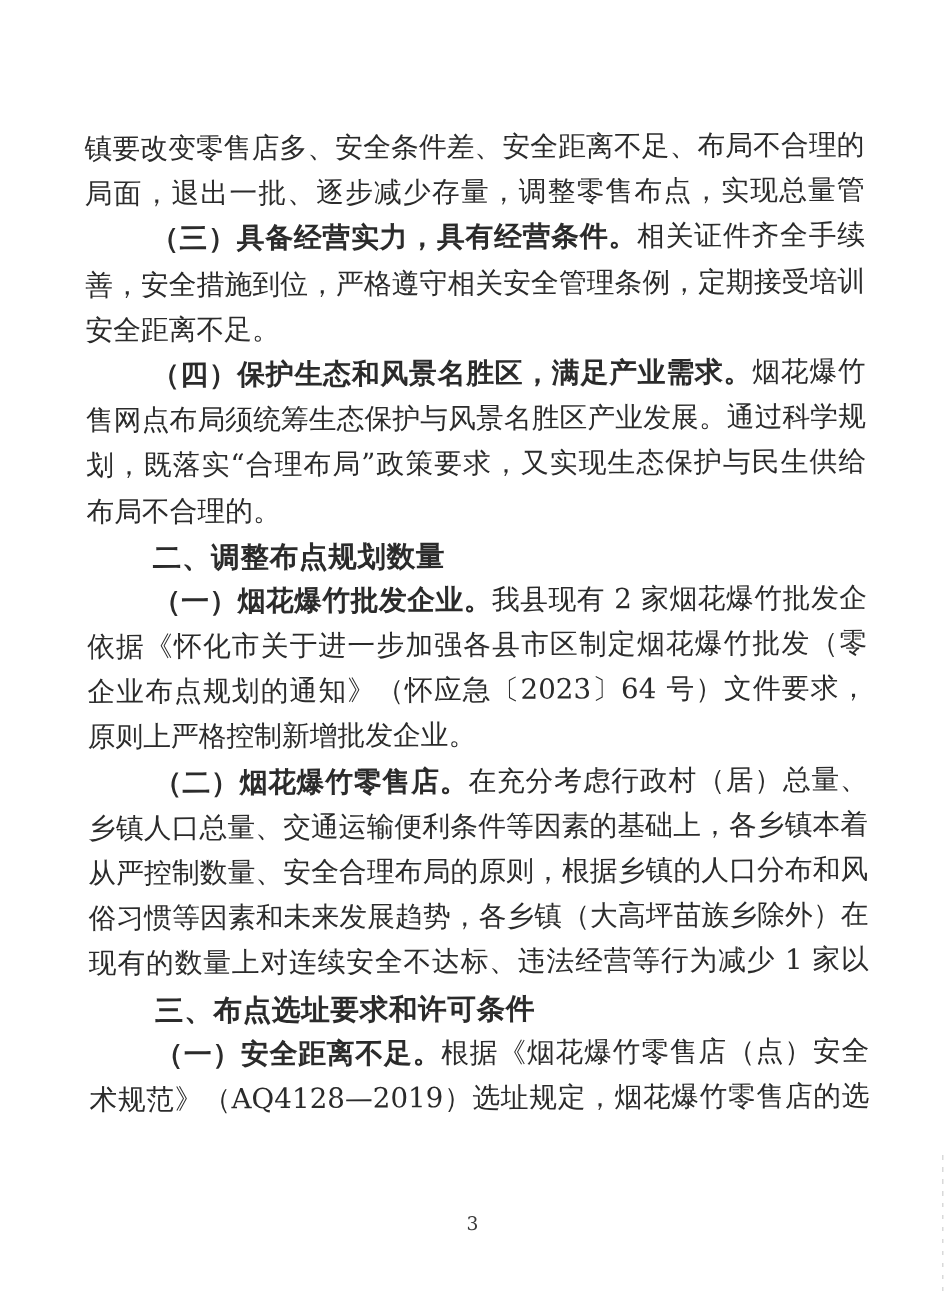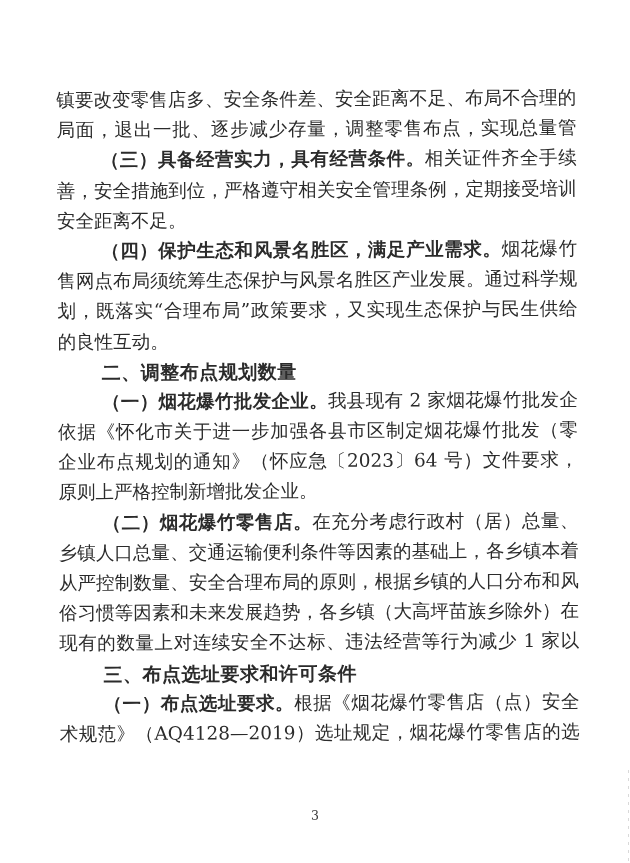--- a/index.html
+++ b/index.html
@@ -81,30 +81,30 @@
 <div class="page">
   <div class="text-block">
       <div class="line"><span class="seg">镇要改变零售店多、安全条件差、安全距离不足、布局不合理的</span></div>
       <div class="line"><span class="seg">局面，退出一批、逐步减少存量，调整零售布点，实现总量管控。</span></div>
       <div class="line indent"><span class="seg bold">（三）具备经营实力，具有经营条件。</span><span class="seg">相关证件齐全手续完</span></div>
       <div class="line"><span class="seg">善，安全措施到位，严格遵守相关安全管理条例，定期接受培训</span></div>
       <div class="line short"><span class="seg">安全距离不足。</span></div>
       <div class="line indent"><span class="seg bold">（四）保护生态和风景名胜区，满足产业需求。</span><span class="seg">烟花爆竹零</span></div>
       <div class="line"><span class="seg">售网点布局须统筹生态保护与风景名胜区产业发展。通过科学规</span></div>
       <div class="line"><span class="seg">划，既落实“合理布局”政策要求，又实现生态保护与民生供给</span></div>
-      <div class="line short"><span class="seg">的良性互动。</span></div>
+      <div class="line short"><span class="seg">布局不合理的。</span></div>
       <div class="line indent short heading"><span class="seg bold">二、调整布点规划数量</span></div>
       <div class="line indent"><span class="seg bold">（一）烟花爆竹批发企业。</span><span class="seg">我县现有 2 家烟花爆竹批发企业，</span></div>
       <div class="line"><span class="seg">依据《怀化市关于进一步加强各县市区制定烟花爆竹批发（零售）</span></div>
       <div class="line"><span class="seg">企业布点规划的通知》（怀应急〔2023〕64 号）文件要求，我县</span></div>
       <div class="line short"><span class="seg">原则上严格控制新增批发企业。</span></div>
       <div class="line indent"><span class="seg bold">（二）烟花爆竹零售店。</span><span class="seg">在充分考虑行政村（居）总量、各</span></div>
       <div class="line"><span class="seg">乡镇人口总量、交通运输便利条件等因素的基础上，各乡镇本着</span></div>
       <div class="line"><span class="seg">从严控制数量、安全合理布局的原则，根据乡镇的人口分布和风</span></div>
       <div class="line"><span class="seg">俗习惯等因素和未来发展趋势，各乡镇（大高坪苗族乡除外）在</span></div>
       <div class="line"><span class="seg">现有的数量上对连续安全不达标、违法经营等行为减少 1 家以上。</span></div>
       <div class="line indent short heading"><span class="seg bold">三、布点选址要求和许可条件</span></div>
-      <div class="line indent"><span class="seg bold">（一）布点选址要求。</span><span class="seg">根据《烟花爆竹零售店（点）安全技</span></div>
+      <div class="line indent"><span class="seg bold">（一）安全距离不足。</span><span class="seg">根据《烟花爆竹零售店（点）安全技</span></div>
       <div class="line"><span class="seg">术规范》（AQ4128—2019）选址规定，烟花爆竹零售店的选址应</span></div>
     </div>
   <div class="page-number">3</div>
   <div class="scan-edge-artifact"></div>
 </div>
 
 </body></html>

